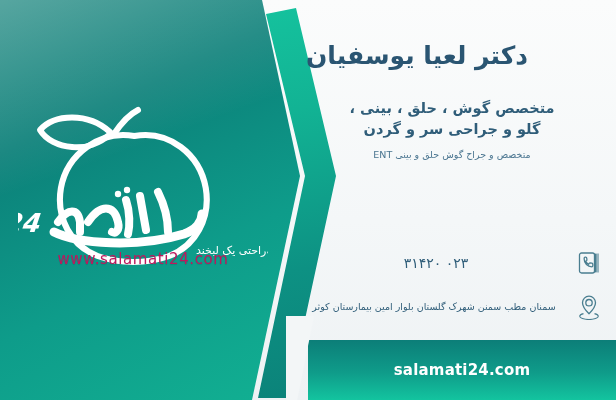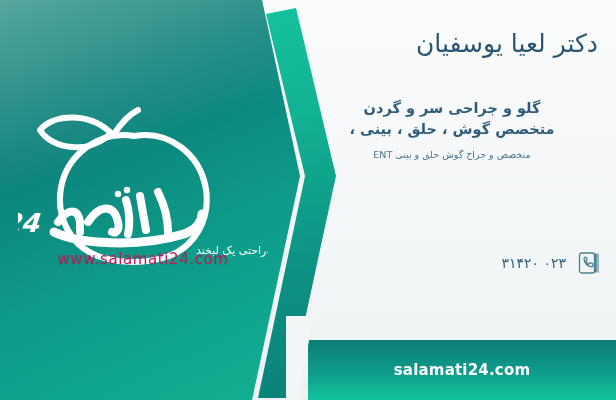--- a/index.html
+++ b/index.html
@@ -70,24 +70,24 @@
     text-shadow:0 1px 1px rgba(0,0,0,.10);
   }
 
   
   .content{
     position:absolute;right:0;top:0;width:330px;height:400px;
     padding:0 18px 0 0;
     box-sizing:border-box;
   }
   .doc-name{
-    position:absolute;right:18px;top:28px;width:292px;
-    text-align:right;
+    position:absolute;right:18px;top:40px;width:292px;
+    text-align:left;
     color:#2a5572;
-    font-size:25px;font-weight:normal;
+    font-size:25px;font-weight:bold;
     line-height:1.25;
     white-space:nowrap;
   }
   .specialty{
     position:absolute;right:18px;top:98px;width:292px;
     text-align:center;
     color:#2f5d79;
     font-size:14.5px;font-weight:bold;
     line-height:1.45;
   }
@@ -106,21 +106,21 @@
   .row{
     display:flex;align-items:center;justify-content:flex-start;
     gap:10px;margin-bottom:14px;
   }
   .row .ico{
     flex:0 0 auto;width:26px;height:30px;
     display:flex;align-items:center;justify-content:center;
   }
   .row .ico svg{display:block;}
   .row .txt{
-    flex:1 1 auto;text-align:right;
+    flex:1 1 auto;text-align:center;
     color:#2f5d79;
   }
   .phone-txt{font-size:14px;letter-spacing:1px;direction:ltr;text-align:left;padding-left:4px;}
   .addr-txt{font-size:9.5px;line-height:1.4;color:#36637e;}
 
   
   .footer{
     position:absolute;left:308px;top:340px;width:308px;height:60px;
     background:linear-gradient(180deg,#0c7e78 0%,#0f9c8a 55%,#13c49f 100%);
     display:flex;align-items:center;justify-content:center;
@@ -182,40 +182,50 @@
       </svg>
       <div class="logo-url">www.salamati24.com</div>
     </div>
   </div>
 
   <div class="content">
 
     <div class="doc-name">دکتر لعیا  یوسفیان</div>
 
     <div class="specialty">
+      <div>متخصص گوش ، حلق ، بینی ،</div>
       <div>گلو و جراحی سر و گردن</div>
-      <div>متخصص گوش ، حلق ، بینی ،</div>
     </div>
 
     <div class="specialty-en">متخصص و جراح گوش حلق و بینی ENT</div>
 
     <div class="contact">
 
       <div class="row">
         <span class="ico">
           <svg width="22" height="24" viewBox="0 0 22 24" fill="none" stroke="#4a7e90" stroke-width="1.3">
             <rect x="1.5" y="2" width="15" height="20" rx="2"></rect>
             <line x1="17.5" y1="2.6" x2="17.5" y2="21.4" stroke-width="2.4"></line>
             <line x1="20" y1="2.6" x2="20" y2="21.4" stroke-width="1.1"></line>
             <path d="M6.2 8.2c0 4.2 3.4 7.6 7.6 7.6 .6 0 1-.5 1-1v-1.6c0-.5-.4-.9-.9-1l-1.8-.2c-.4 0-.8.2-1 .5l-.5.8a9 9 0 0 1-3-3l.8-.5c.3-.2.5-.6.5-1l-.2-1.8c0-.5-.5-.9-1-.9H7.2c-.5 0-1 .4-1 1z"></path>
           </svg>
         </span>
         <span class="txt phone-txt">۳۱۴۲۰ ۰۲۳</span>
       </div>
 
+      <div class="row">
+        <span class="ico">
+          <svg width="24" height="26" viewBox="0 0 24 26" fill="none" stroke="#4a7e90" stroke-width="1.3">
+            <path d="M12 2.2c-3.6 0-6.5 2.9-6.5 6.5 0 4.6 6.5 11 6.5 11s6.5-6.4 6.5-11c0-3.6-2.9-6.5-6.5-6.5z"></path>
+            <circle cx="12" cy="8.7" r="3.2"></circle>
+            <path d="M6.5 19.6c-2.3.6-3.8 1.6-3.8 2.7 0 1.8 4.2 3.2 9.3 3.2s9.3-1.4 9.3-3.2c0-1.1-1.5-2.1-3.8-2.7" stroke-width="1.1"></path>
+          </svg>
+        </span>
+        <span class="txt addr-txt">سمنان مطب سمنن شهرک گلستان بلوار امین بیمارستان کوثر</span>
+      </div>
 
     </div>
   </div>
 
   <div class="footer">
     <span class="footer-text">salamati24.com</span>
   </div>
   <div class="footer-notch"></div>
 
 </div>

